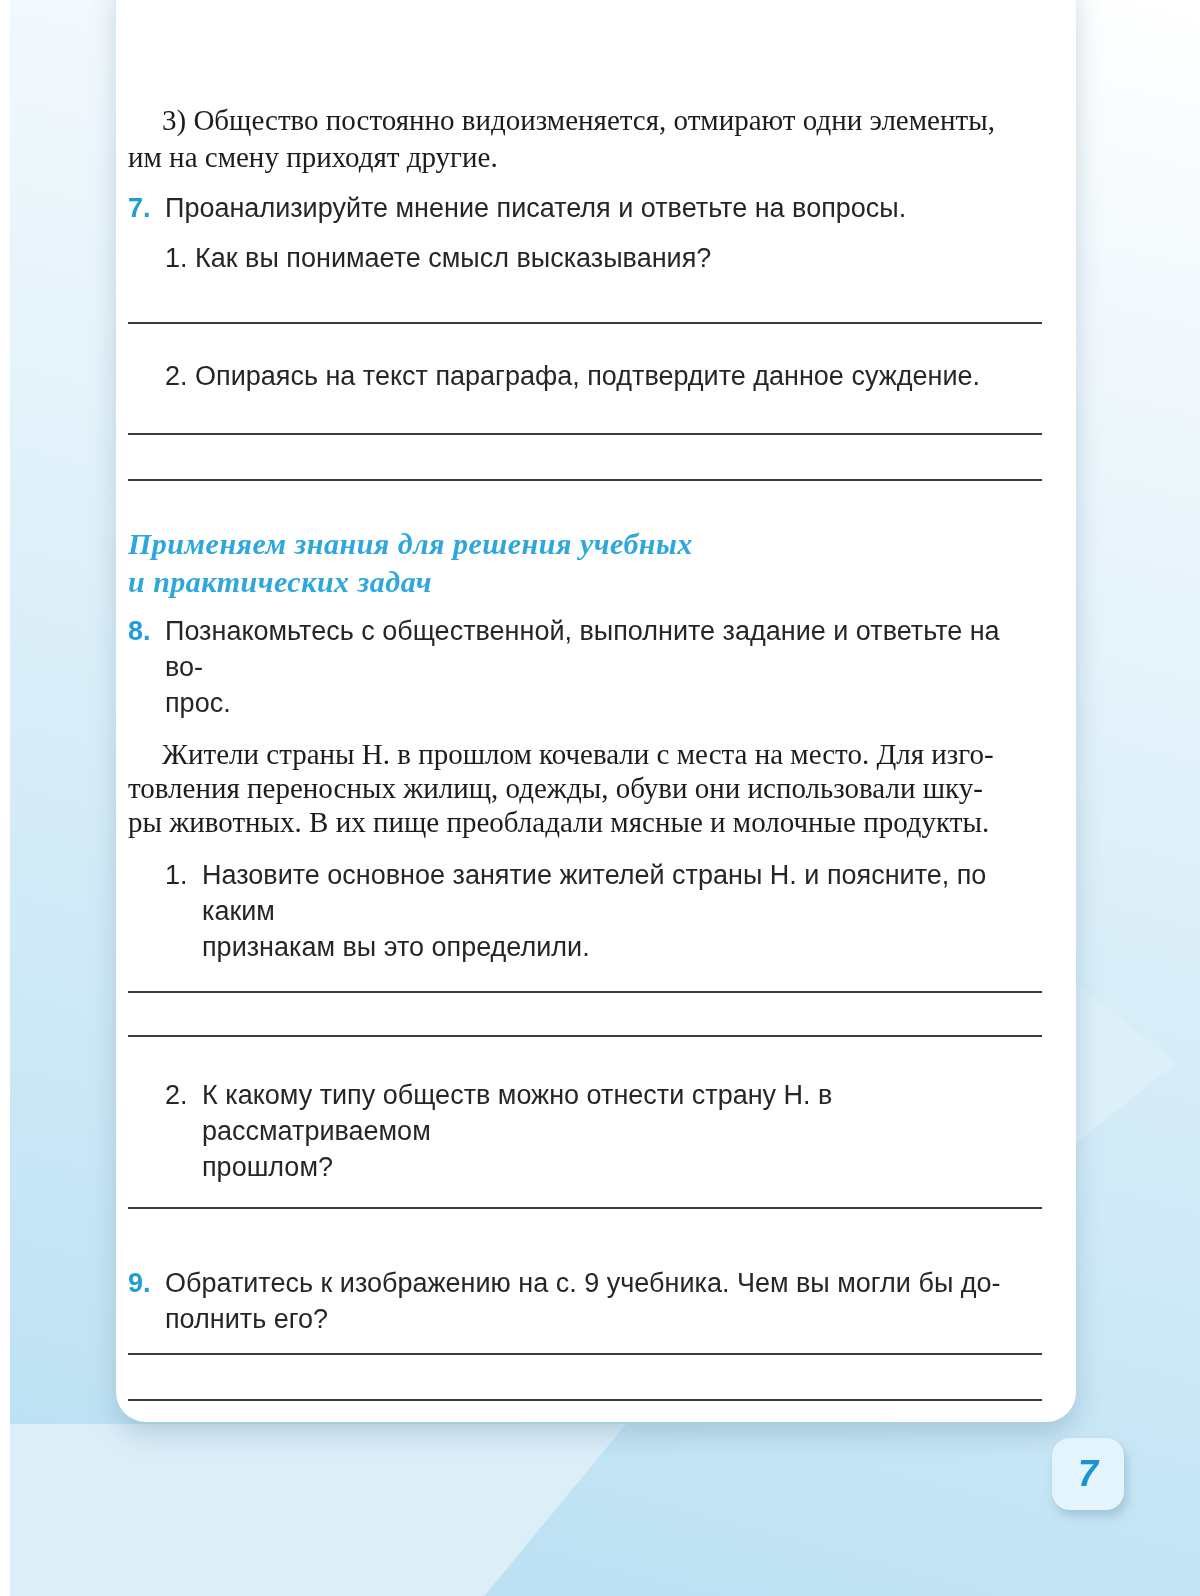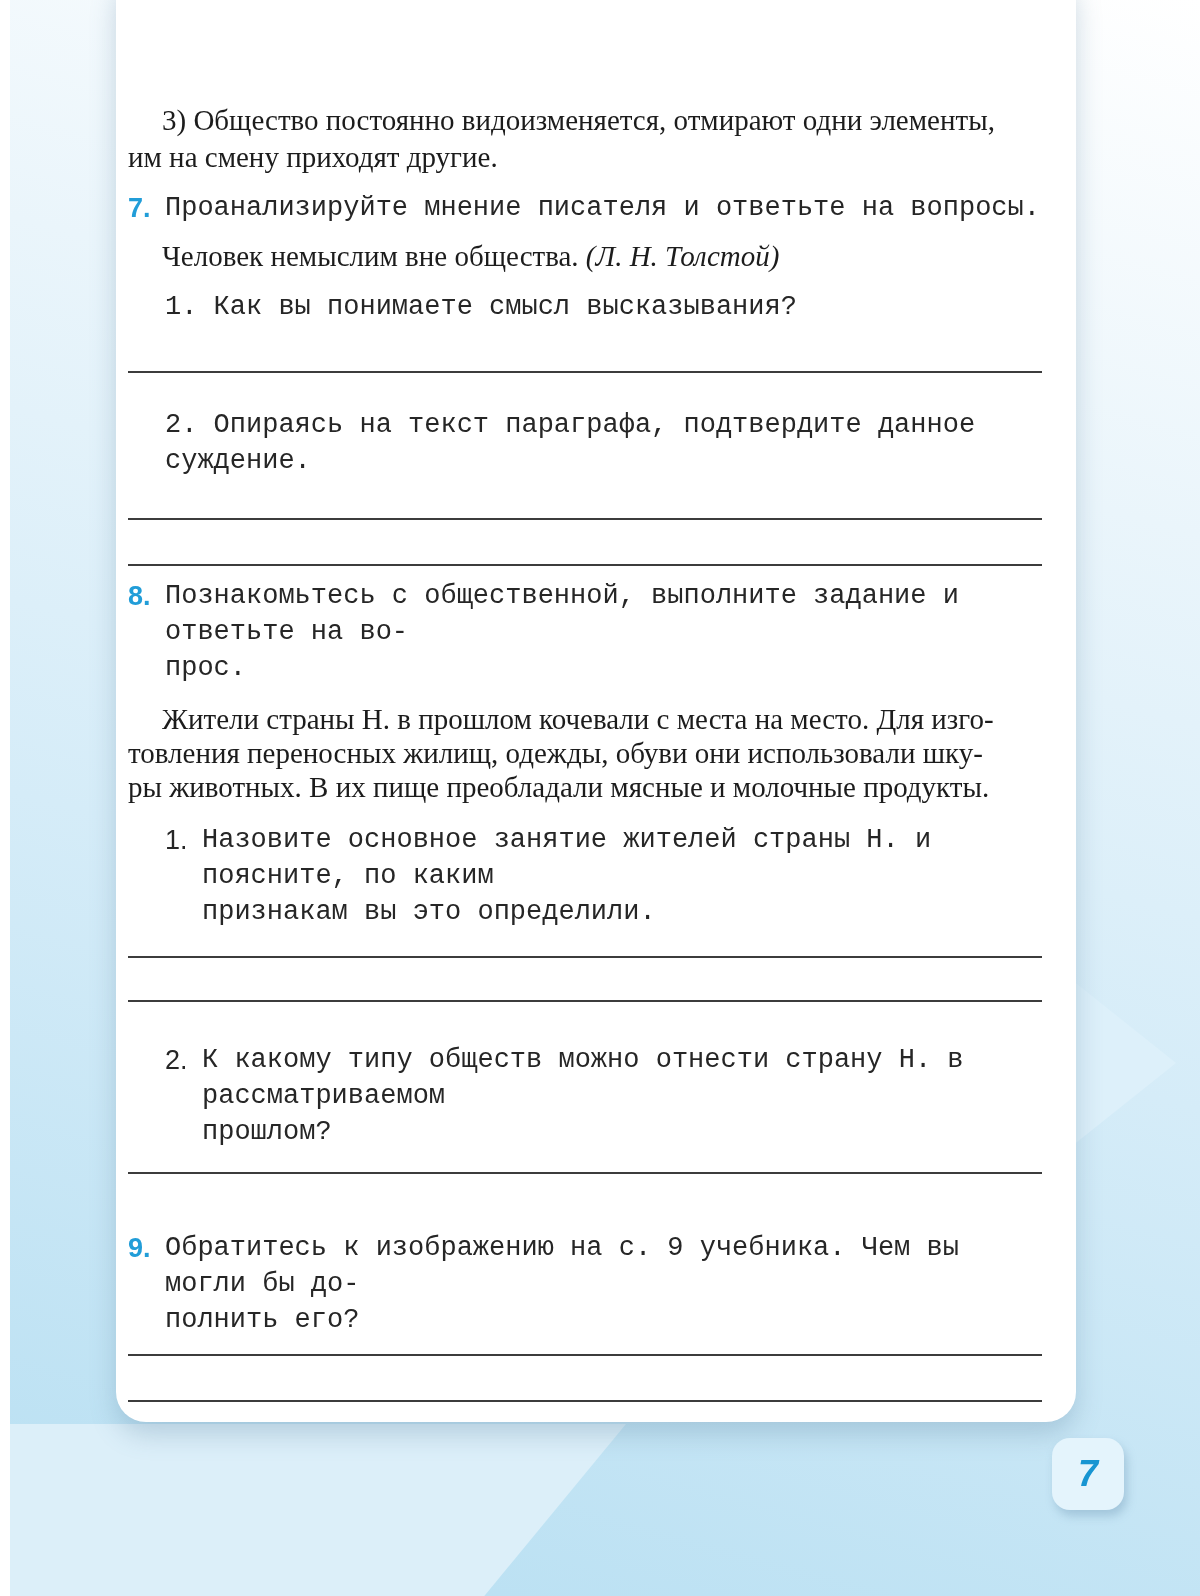--- a/index.html
+++ b/index.html
@@ -31,21 +31,21 @@
     border-radius:30px;
     box-shadow:0 12px 26px rgba(90,130,160,.30);
     padding:132px 34px 0 12px;
   }
   .serif{
     font-family:"Liberation Serif",serif;
     font-size:29px;line-height:37px;color:#1c1c1c;
     white-space:pre-line;margin:0;
   }
   .indent{text-indent:34px;}
-  .sans{font-size:27px;line-height:36px;color:#262626;white-space:pre-line;font-family:Liberation Mono, monospace;}
+  .sans{font-size:27px;line-height:36px;color:#262626;white-space:pre-line;}
   .task{display:flex;align-items:flex-start;}
   .task-num{
     flex:0 0 37px;width:37px;
     font-weight:700;font-size:27px;line-height:36px;color:#219dd8;
   }
   .task-body{flex:1;}
   .quote{margin-top:12px;}
   .quote .author{font-style:italic;}
   .subq-single{padding-left:37px;margin:0;}
   .subq{display:flex;padding-left:37px;}
@@ -93,29 +93,30 @@
   <div class="card">
 
     <p class="serif indent">3) Общество постоянно видоизменяется, отмирают одни элементы,
 им на смену приходят другие.</p>
 
     <div class="task mt14">
       <span class="task-num">7.</span>
       <div class="task-body sans">Проанализируйте мнение писателя и ответьте на вопросы.</div>
     </div>
 
-    <p class="serif indent quote"><span>Человек немыслим вне общества.</span> <span class="author">(Л. Н. Толстой)</span></p>
 
     <div class="sans subq-single mt14">1. Как вы понимаете смысл высказывания?</div>
     <div class="answer-line al-46"></div>
 
     <div class="sans subq-single mt34">2. Опираясь на текст параграфа, подтвердите данное суждение.</div>
     <div class="answer-line al-39"></div>
     <div class="answer-line al-44"></div>
 
+    <h2 class="section-heading">Применяем знания для решения учебных
+и практических задач</h2>
 
     <div class="task mt12">
       <span class="task-num">8.</span>
       <div class="task-body sans">Познакомьтесь с общественной, выполните задание и ответьте на во-
 прос.</div>
     </div>
 
     <p class="serif indent scenario mt16">Жители страны Н. в прошлом кочевали с места на место. Для изго-
 товления переносных жилищ, одежды, обуви они использовали шку-
 ры животных. В их пище преобладали мясные и молочные продукты.</p>

